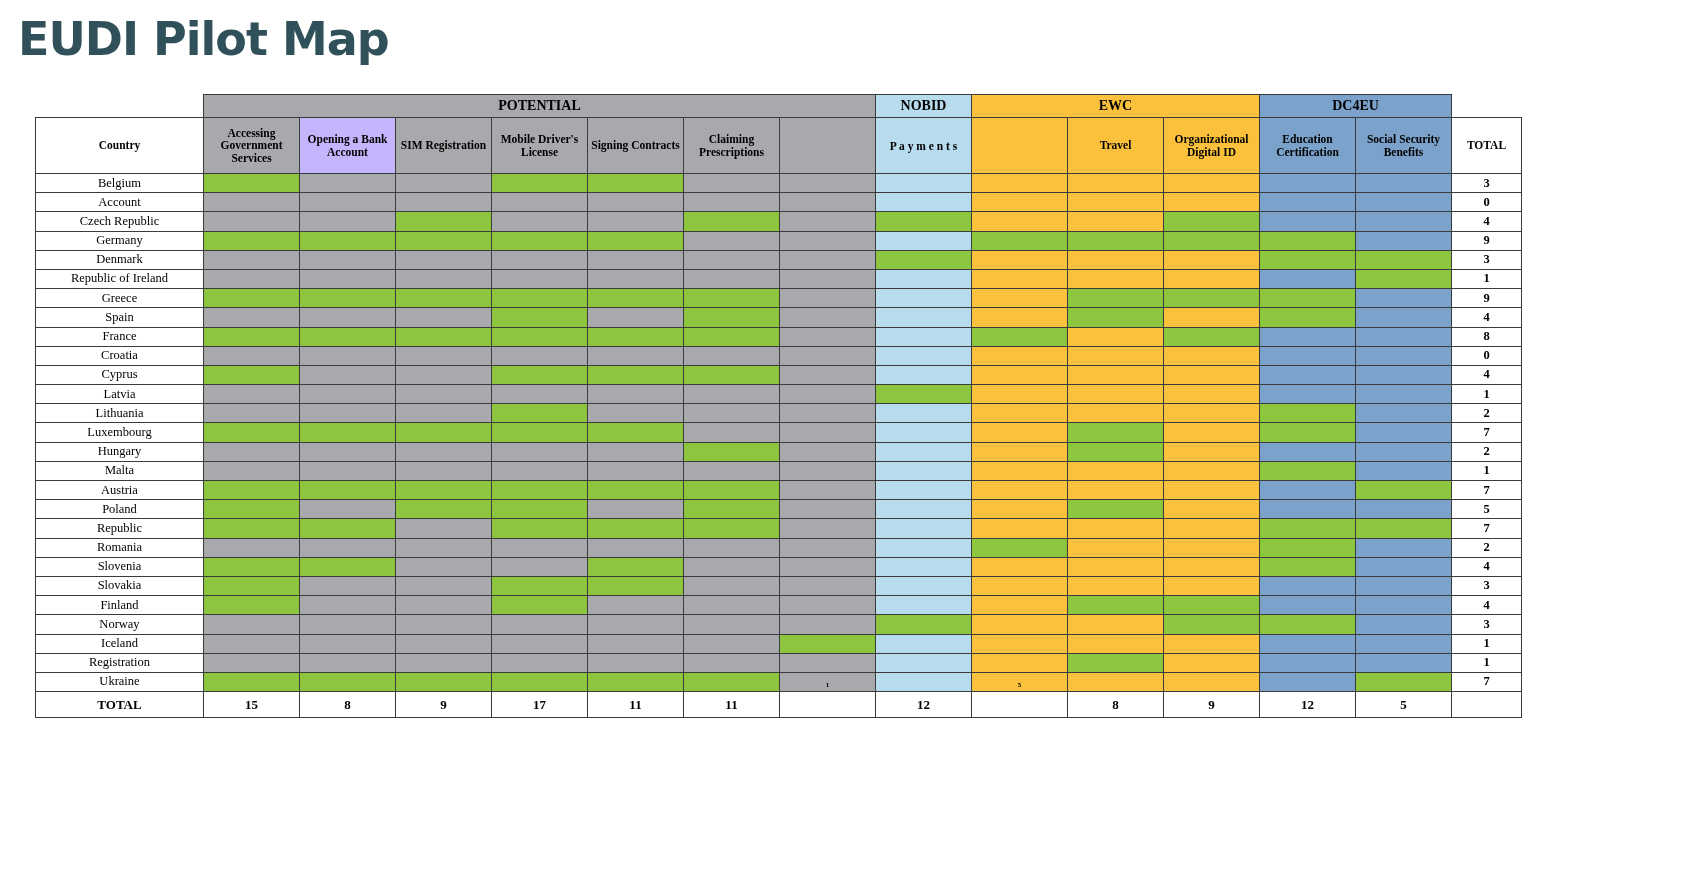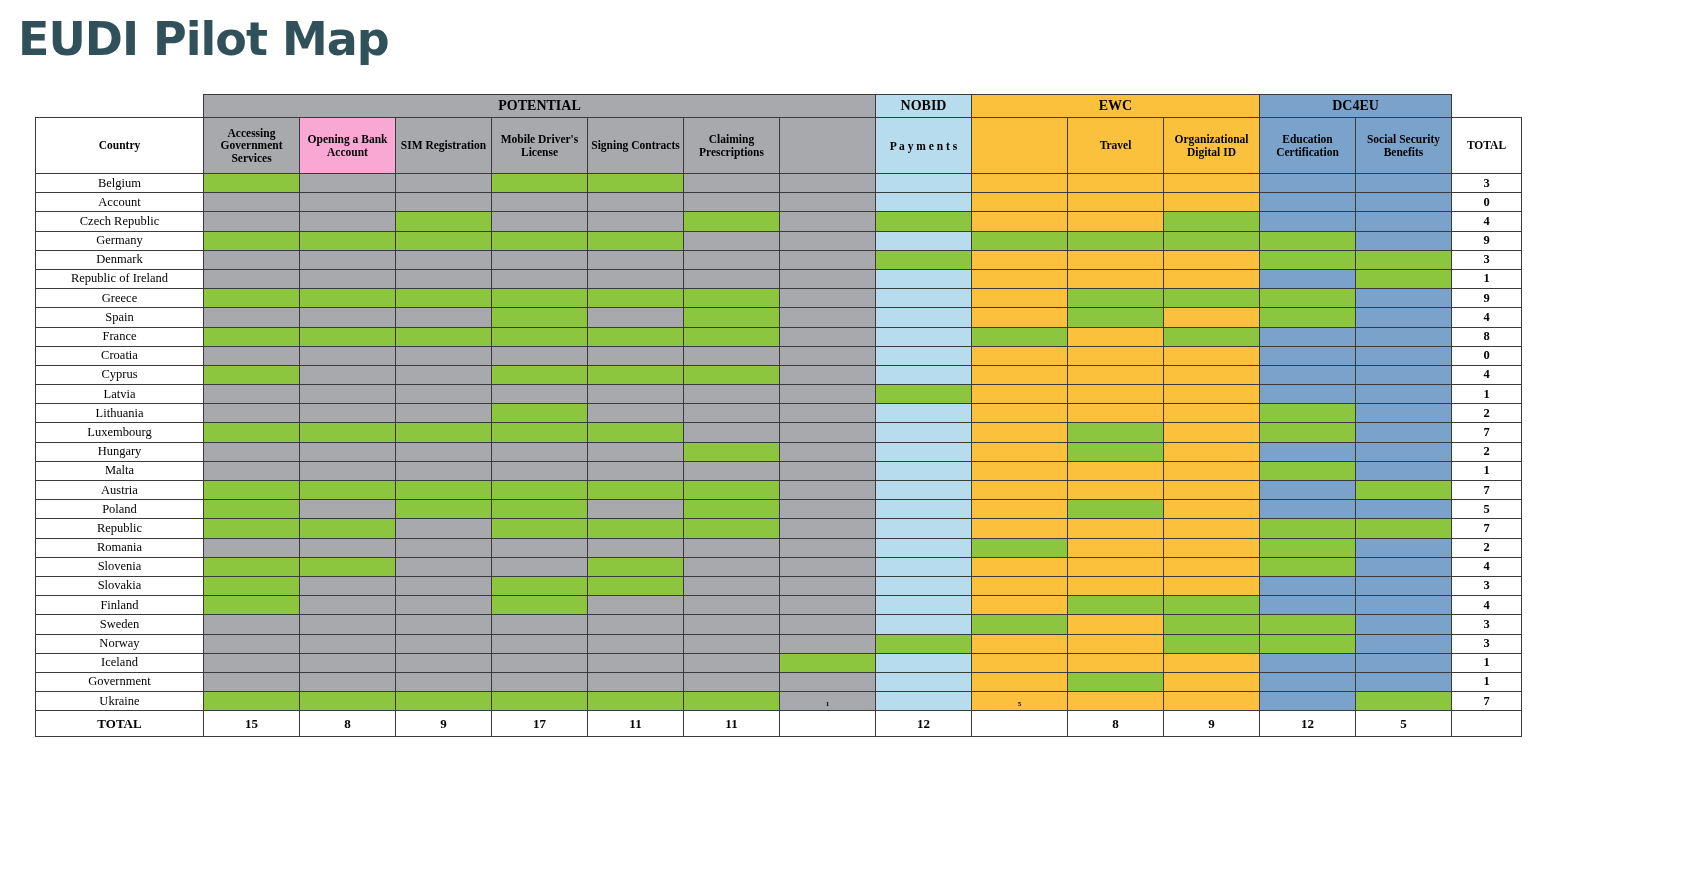--- a/index.html
+++ b/index.html
@@ -114,21 +114,21 @@
           <td class="g-blank"></td>
           <td colspan="7" class="g-potential" style="background: rgb(167, 169, 172);">POTENTIAL</td>
           <td colspan="1" class="g-nobid" style="background: rgb(183, 220, 237);">NOBID</td>
           <td colspan="3" class="g-ewc" style="background: rgb(252, 193, 60);">EWC</td>
           <td colspan="2" class="g-dc4eu" style="background: rgb(123, 162, 203);">DC4EU</td>
           <td class="g-blank"></td>
         </tr>
       <tr class="subrow" id="subrow">
           <td class="s-white">Country</td>
           <td class="s-gray" style="background: rgb(167, 169, 172);">Accessing Government Services</td>
-          <td class="s-gray" style="background: #f9a8d4;">Opening a Bank Account</td>
+          <td class="s-gray" style="background: #c4b5fd;">Opening a Bank Account</td>
           <td class="s-gray" style="background: rgb(167, 169, 172);">SIM Registration</td>
           <td class="s-gray" style="background: rgb(167, 169, 172);">Mobile Driver's License</td>
           <td class="s-gray" style="background: rgb(167, 169, 172);">Signing Contracts</td>
           <td class="s-gray" style="background: rgb(167, 169, 172);">Claiming Prescriptions</td>
           <td class="s-gray" style="background: rgb(167, 169, 172);"></td>
           <td class="s-blue" style="background: rgb(183, 220, 237);"></td>
           <td class="s-orange" style="background: rgb(252, 193, 60);"></td>
           <td class="s-orange" style="background: rgb(252, 193, 60);">Travel</td>
           <td class="s-orange" style="background: rgb(252, 193, 60);">Organizational Digital ID</td>
           <td class="s-steel" style="background: rgb(123, 162, 203);">Education Certification</td>
@@ -522,72 +522,55 @@
           <td class="v-gray" style="background: rgb(167, 169, 172);"></td>
           <td class="v-blue" style="background: rgb(183, 220, 237);"></td>
           <td class="v-orange" style="background: rgb(252, 193, 60);"></td>
           <td class="v-green" style="background: rgb(140, 198, 62);"></td>
           <td class="v-green" style="background: rgb(140, 198, 62);"></td>
           <td class="v-steel" style="background: rgb(123, 162, 203);"></td>
           <td class="v-steel" style="background: rgb(123, 162, 203);"></td>
           <td class="tot">4</td>
         </tr>
         <tr class="datarow">
-          <td class="name">Sweden</td>
-          <td class="v-gray" style="background: rgb(167, 169, 172);"></td>
-          <td class="v-gray" style="background: rgb(167, 169, 172);"></td>
-          <td class="v-gray" style="background: rgb(167, 169, 172);"></td>
-          <td class="v-gray" style="background: rgb(167, 169, 172);"></td>
-          <td class="v-gray" style="background: rgb(167, 169, 172);"></td>
-          <td class="v-gray" style="background: rgb(167, 169, 172);"></td>
-          <td class="v-gray" style="background: rgb(167, 169, 172);"></td>
-          <td class="v-blue" style="background: rgb(183, 220, 237);"></td>
-          <td class="v-green" style="background: rgb(140, 198, 62);"></td>
+          <td class="name">Norway</td>
+          <td class="v-gray" style="background: rgb(167, 169, 172);"></td>
+          <td class="v-gray" style="background: rgb(167, 169, 172);"></td>
+          <td class="v-gray" style="background: rgb(167, 169, 172);"></td>
+          <td class="v-gray" style="background: rgb(167, 169, 172);"></td>
+          <td class="v-gray" style="background: rgb(167, 169, 172);"></td>
+          <td class="v-gray" style="background: rgb(167, 169, 172);"></td>
+          <td class="v-gray" style="background: rgb(167, 169, 172);"></td>
+          <td class="v-green" style="background: rgb(140, 198, 62);"></td>
+          <td class="v-orange" style="background: rgb(252, 193, 60);"></td>
           <td class="v-orange" style="background: rgb(252, 193, 60);"></td>
           <td class="v-green" style="background: rgb(140, 198, 62);"></td>
           <td class="v-green" style="background: rgb(140, 198, 62);"></td>
           <td class="v-steel" style="background: rgb(123, 162, 203);"></td>
           <td class="tot">3</td>
         </tr>
         <tr class="datarow">
-          <td class="name">Norway</td>
-          <td class="v-gray" style="background: rgb(167, 169, 172);"></td>
-          <td class="v-gray" style="background: rgb(167, 169, 172);"></td>
-          <td class="v-gray" style="background: rgb(167, 169, 172);"></td>
-          <td class="v-gray" style="background: rgb(167, 169, 172);"></td>
-          <td class="v-gray" style="background: rgb(167, 169, 172);"></td>
-          <td class="v-gray" style="background: rgb(167, 169, 172);"></td>
-          <td class="v-gray" style="background: rgb(167, 169, 172);"></td>
-          <td class="v-green" style="background: rgb(140, 198, 62);"></td>
-          <td class="v-orange" style="background: rgb(252, 193, 60);"></td>
-          <td class="v-orange" style="background: rgb(252, 193, 60);"></td>
-          <td class="v-green" style="background: rgb(140, 198, 62);"></td>
-          <td class="v-green" style="background: rgb(140, 198, 62);"></td>
-          <td class="v-steel" style="background: rgb(123, 162, 203);"></td>
-          <td class="tot">3</td>
-        </tr>
-        <tr class="datarow">
           <td class="name">Iceland</td>
           <td class="v-gray" style="background: rgb(167, 169, 172);"></td>
           <td class="v-gray" style="background: rgb(167, 169, 172);"></td>
           <td class="v-gray" style="background: rgb(167, 169, 172);"></td>
           <td class="v-gray" style="background: rgb(167, 169, 172);"></td>
           <td class="v-gray" style="background: rgb(167, 169, 172);"></td>
           <td class="v-gray" style="background: rgb(167, 169, 172);"></td>
           <td class="v-green" style="background: rgb(140, 198, 62);"></td>
           <td class="v-blue" style="background: rgb(183, 220, 237);"></td>
           <td class="v-orange" style="background: rgb(252, 193, 60);"></td>
           <td class="v-orange" style="background: rgb(252, 193, 60);"></td>
           <td class="v-orange" style="background: rgb(252, 193, 60);"></td>
           <td class="v-steel" style="background: rgb(123, 162, 203);"></td>
           <td class="v-steel" style="background: rgb(123, 162, 203);"></td>
           <td class="tot">1</td>
         </tr>
         <tr class="datarow">
-          <td class="name">Government</td>
+          <td class="name">Registration</td>
           <td class="v-gray" style="background: rgb(167, 169, 172);"></td>
           <td class="v-gray" style="background: rgb(167, 169, 172);"></td>
           <td class="v-gray" style="background: rgb(167, 169, 172);"></td>
           <td class="v-gray" style="background: rgb(167, 169, 172);"></td>
           <td class="v-gray" style="background: rgb(167, 169, 172);"></td>
           <td class="v-gray" style="background: rgb(167, 169, 172);"></td>
           <td class="v-gray" style="background: rgb(167, 169, 172);"></td>
           <td class="v-blue" style="background: rgb(183, 220, 237);"></td>
           <td class="v-orange" style="background: rgb(252, 193, 60);"></td>
           <td class="v-green" style="background: rgb(140, 198, 62);"></td>

